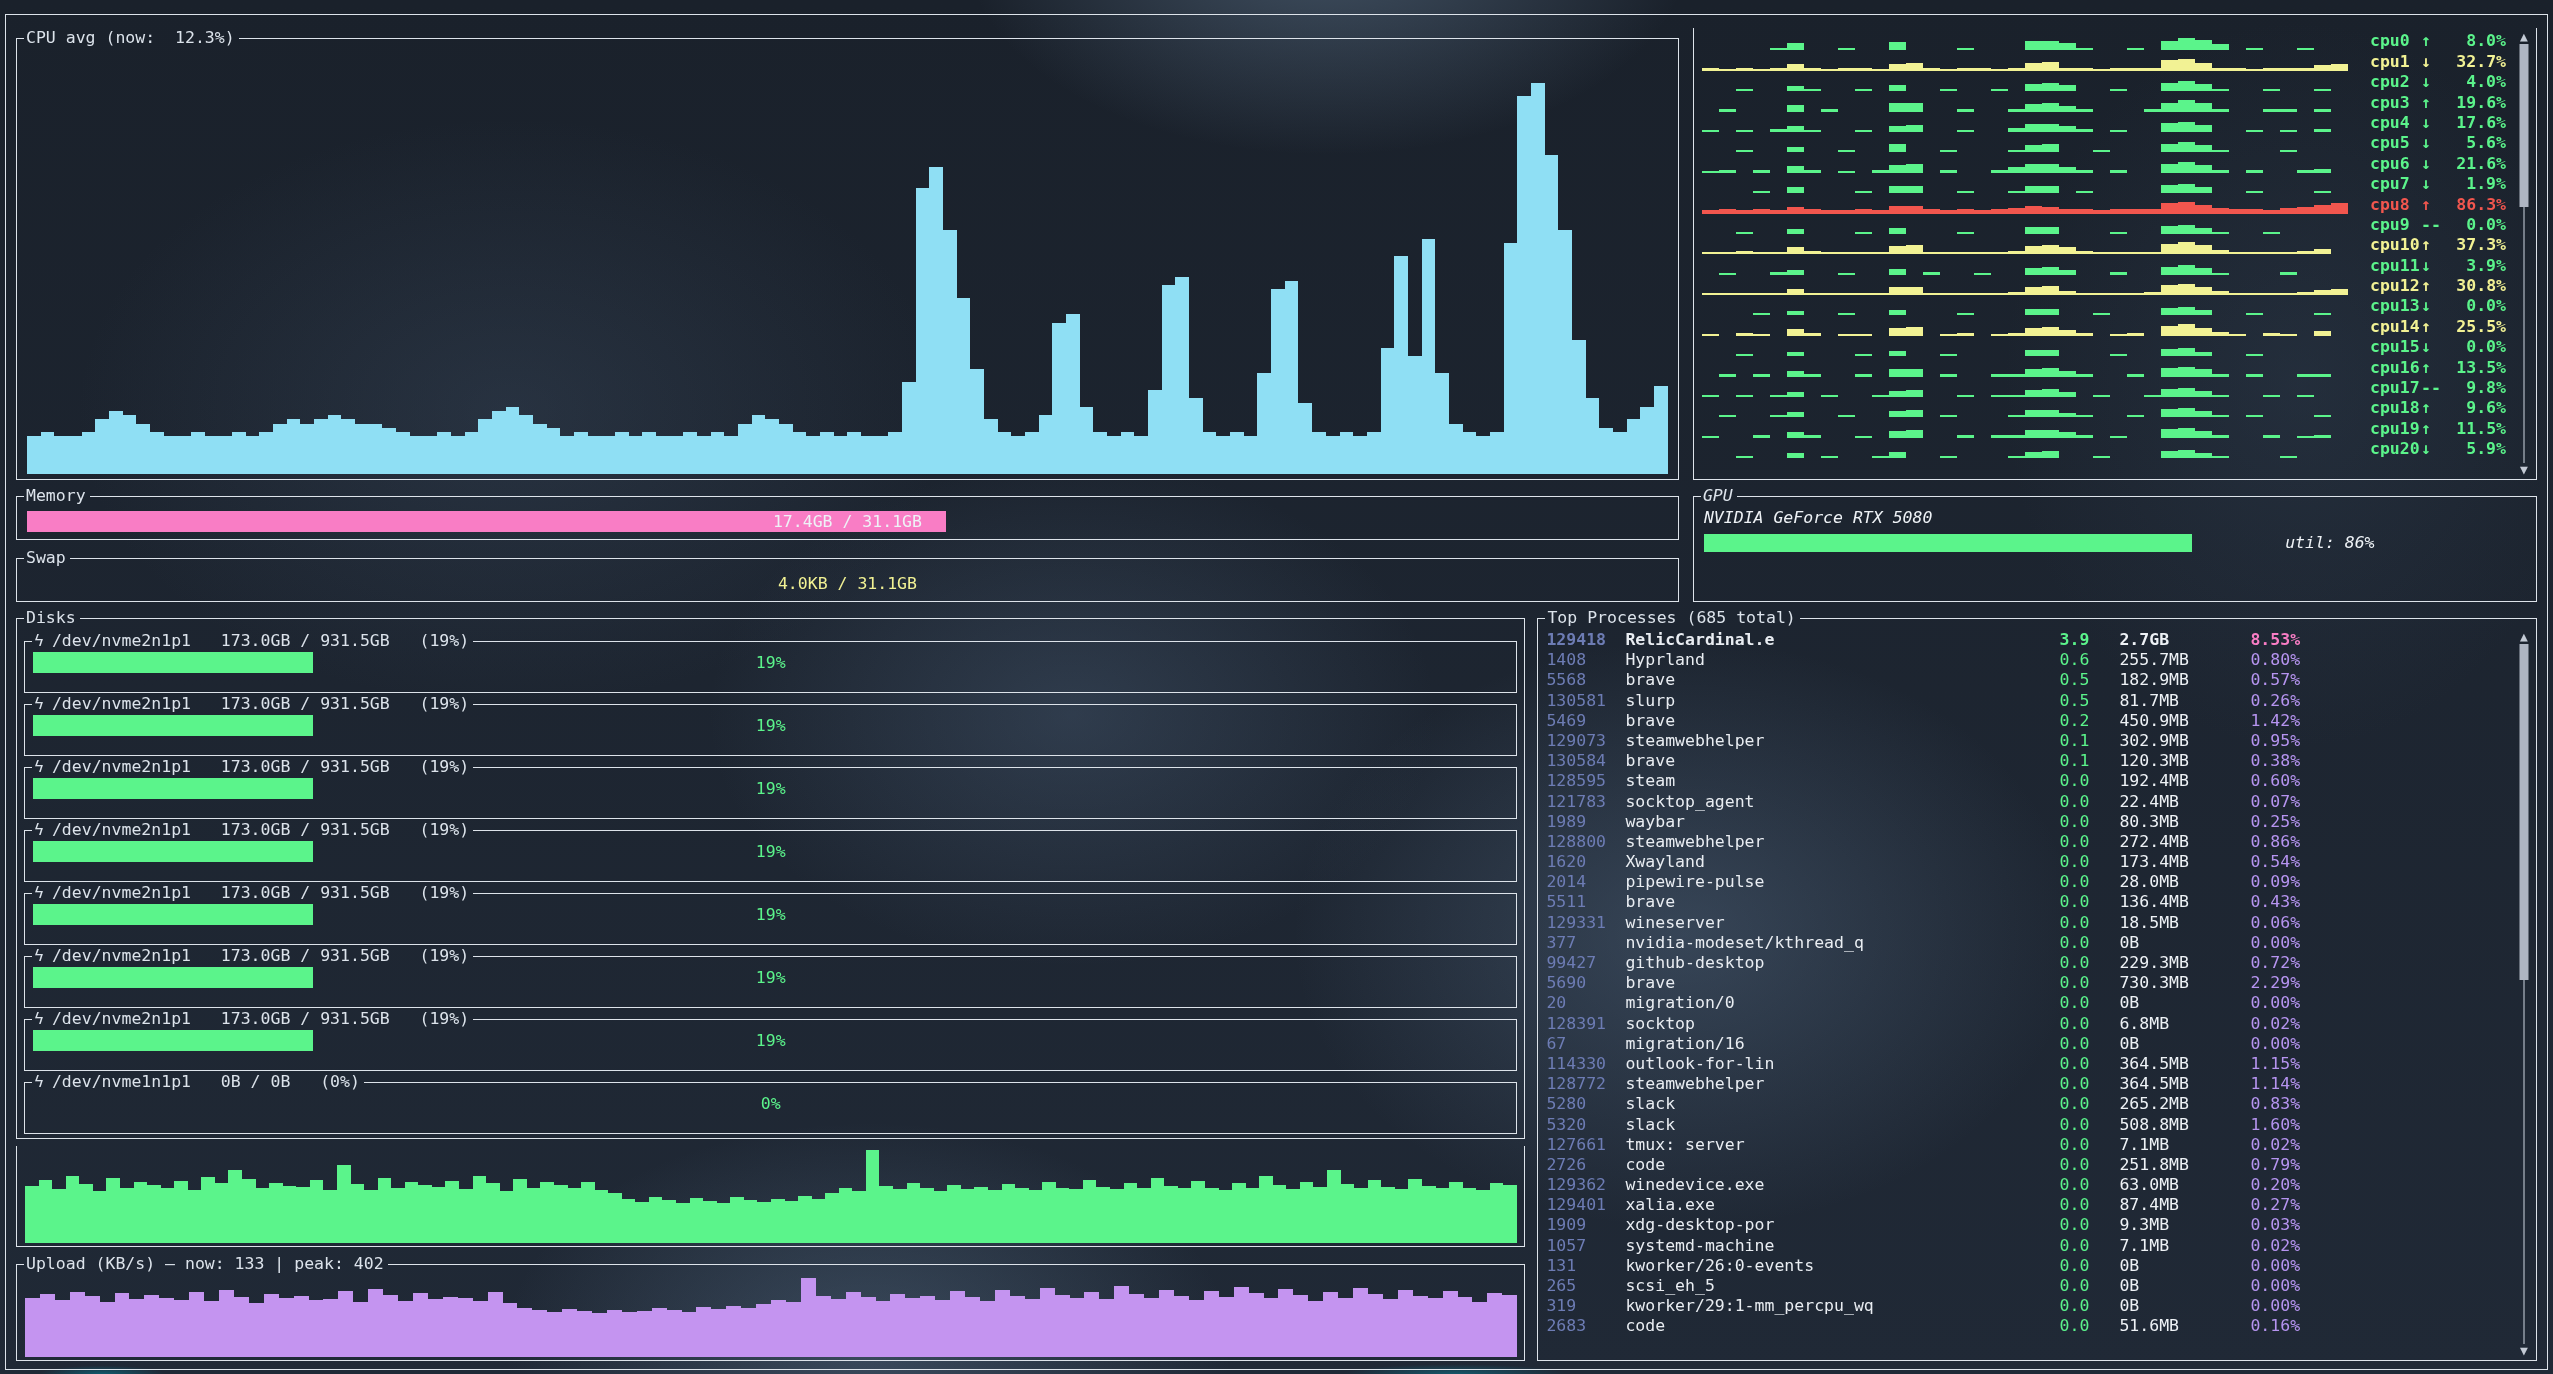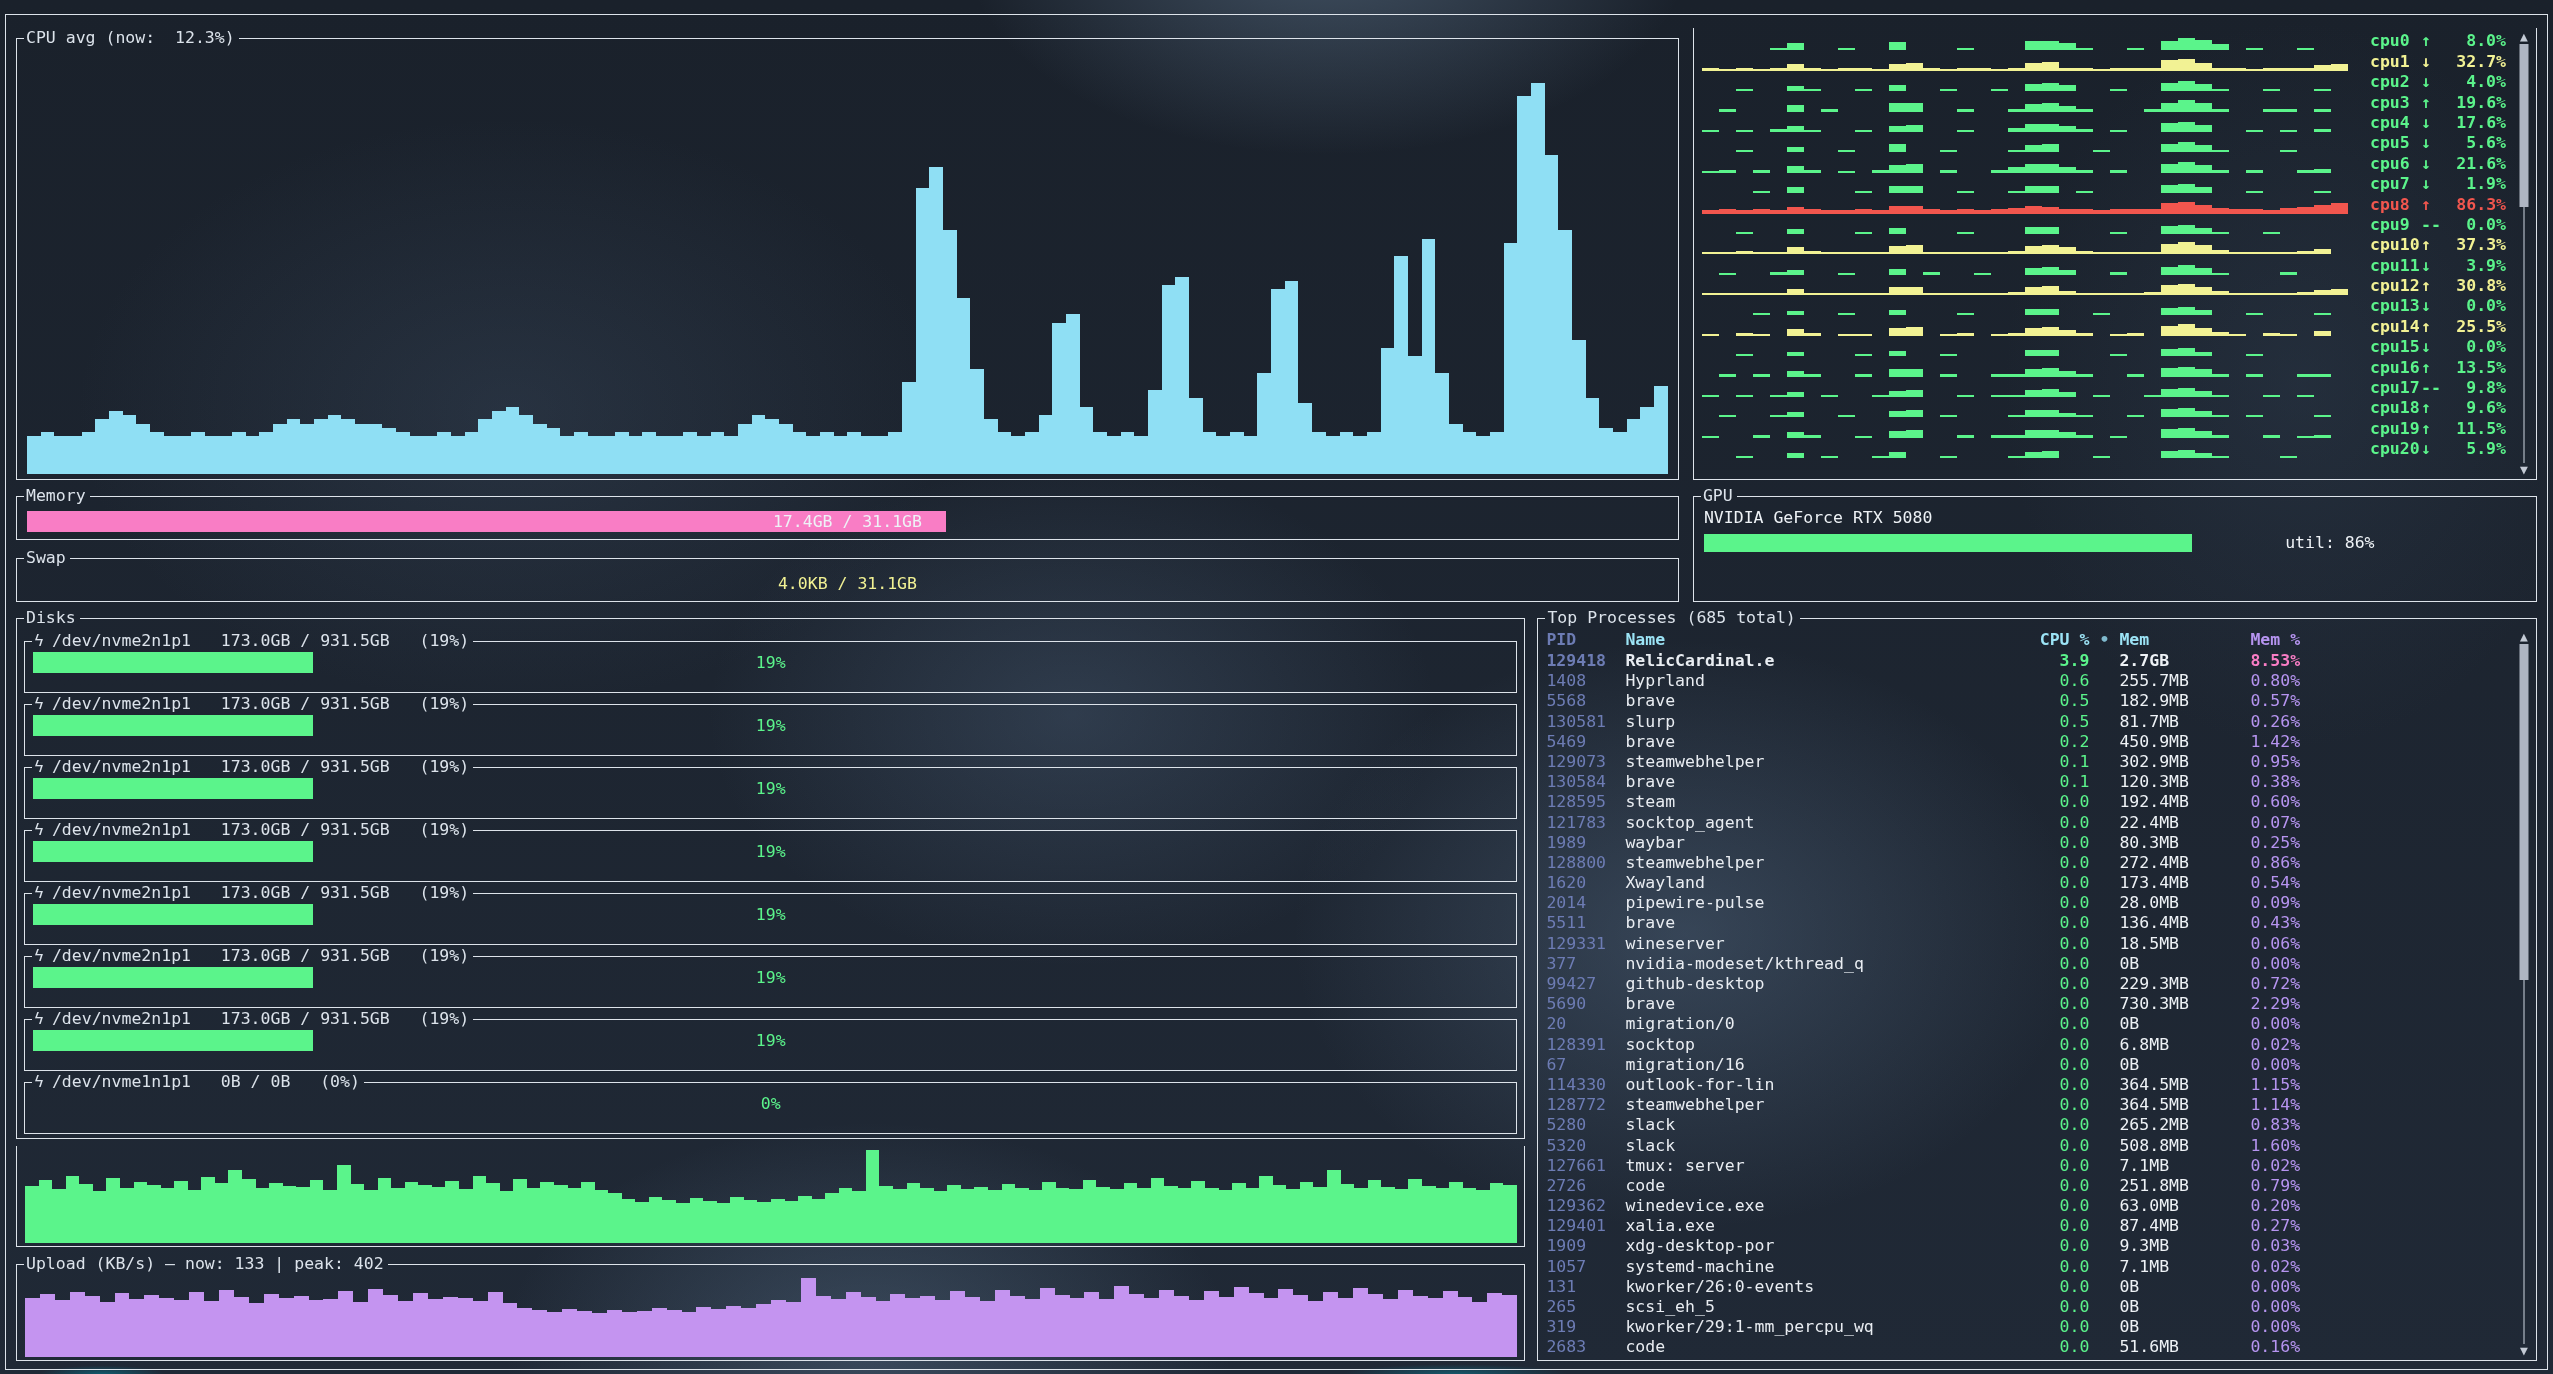--- a/index.html
+++ b/index.html
@@ -66,21 +66,21 @@
   .lv-red{color:var(--red);}
 
   .vscroll{position:absolute;top:2px;bottom:2px;right:4px;width:16px;display:flex;flex-direction:column;align-items:center;}
   .vscroll .arr{color:#c3cad5;font-size:13px;line-height:14px;flex:none;}
   .vscroll .track{flex:1;width:2px;background:rgba(190,198,210,.55);position:relative;}
   .vscroll .thumb{position:absolute;left:50%;transform:translateX(-50%);width:9px;background:var(--scroll);}
 
   .row2{display:flex;gap:14px;height:116px;flex:none;}
   .col-mem{flex:1.97;display:flex;flex-direction:column;gap:8px;}
   .mem-panel,.swap-panel{flex:1;}
-  .gpu-panel{flex:1;}
+  .gpu-panel{flex:1;font-style:italic;}
   .gauge-wrap{padding:5px 10px;}
   .gauge{position:relative;height:21px;width:100%;}
   .gauge .gfill{position:absolute;left:0;top:0;bottom:0;}
   .gauge .glabel{position:absolute;left:0;right:0;top:0;text-align:center;line-height:21px;}
   .gpu-body{padding:2px 10px;}
   .gpu-name{color:var(--white);white-space:pre;}
   .gpu-row{display:flex;align-items:center;margin-top:5px;}
   .gtrack{width:69%;height:18px;position:relative;flex:none;}
   .gtrack .gfill{position:absolute;left:0;top:0;bottom:0;}
   .gtext{margin-left:14px;white-space:pre;color:var(--white);}
@@ -1662,21 +1662,20 @@
       </div>
       <div class="panel proc-panel">
         <div class="phead">
             <i class="c1"></i>
             <span class="ptitle">Top Processes (685 total)</span>
             <i class="pfill"></i>
             <i class="c2"></i>
           </div>
         <div class="pbody proc-body">
           <div id="procs">
-              <div class="prow hdr"><span class="pid">PID</span><span class="name">Name</span><span class="cpu">CPU %</span><span class="dot">•</span><span class="mem">Mem</span><span class="memp">Mem %</span><span class="fill"></span></div>
               <div class="prow hot"><span class="pid">129418</span><span class="name">RelicCardinal.e</span><span class="cpu">3.9</span><span class="dot"></span><span class="mem">2.7GB</span><span class="memp">8.53%</span><span class="fill"></span></div>
               <div class="prow"><span class="pid">1408</span><span class="name">Hyprland</span><span class="cpu">0.6</span><span class="dot"></span><span class="mem">255.7MB</span><span class="memp">0.80%</span><span class="fill"></span></div>
               <div class="prow"><span class="pid">5568</span><span class="name">brave</span><span class="cpu">0.5</span><span class="dot"></span><span class="mem">182.9MB</span><span class="memp">0.57%</span><span class="fill"></span></div>
               <div class="prow"><span class="pid">130581</span><span class="name">slurp</span><span class="cpu">0.5</span><span class="dot"></span><span class="mem">81.7MB</span><span class="memp">0.26%</span><span class="fill"></span></div>
               <div class="prow"><span class="pid">5469</span><span class="name">brave</span><span class="cpu">0.2</span><span class="dot"></span><span class="mem">450.9MB</span><span class="memp">1.42%</span><span class="fill"></span></div>
               <div class="prow"><span class="pid">129073</span><span class="name">steamwebhelper</span><span class="cpu">0.1</span><span class="dot"></span><span class="mem">302.9MB</span><span class="memp">0.95%</span><span class="fill"></span></div>
               <div class="prow"><span class="pid">130584</span><span class="name">brave</span><span class="cpu">0.1</span><span class="dot"></span><span class="mem">120.3MB</span><span class="memp">0.38%</span><span class="fill"></span></div>
               <div class="prow"><span class="pid">128595</span><span class="name">steam</span><span class="cpu">0.0</span><span class="dot"></span><span class="mem">192.4MB</span><span class="memp">0.60%</span><span class="fill"></span></div>
               <div class="prow"><span class="pid">121783</span><span class="name">socktop_agent</span><span class="cpu">0.0</span><span class="dot"></span><span class="mem">22.4MB</span><span class="memp">0.07%</span><span class="fill"></span></div>
               <div class="prow"><span class="pid">1989</span><span class="name">waybar</span><span class="cpu">0.0</span><span class="dot"></span><span class="mem">80.3MB</span><span class="memp">0.25%</span><span class="fill"></span></div>

